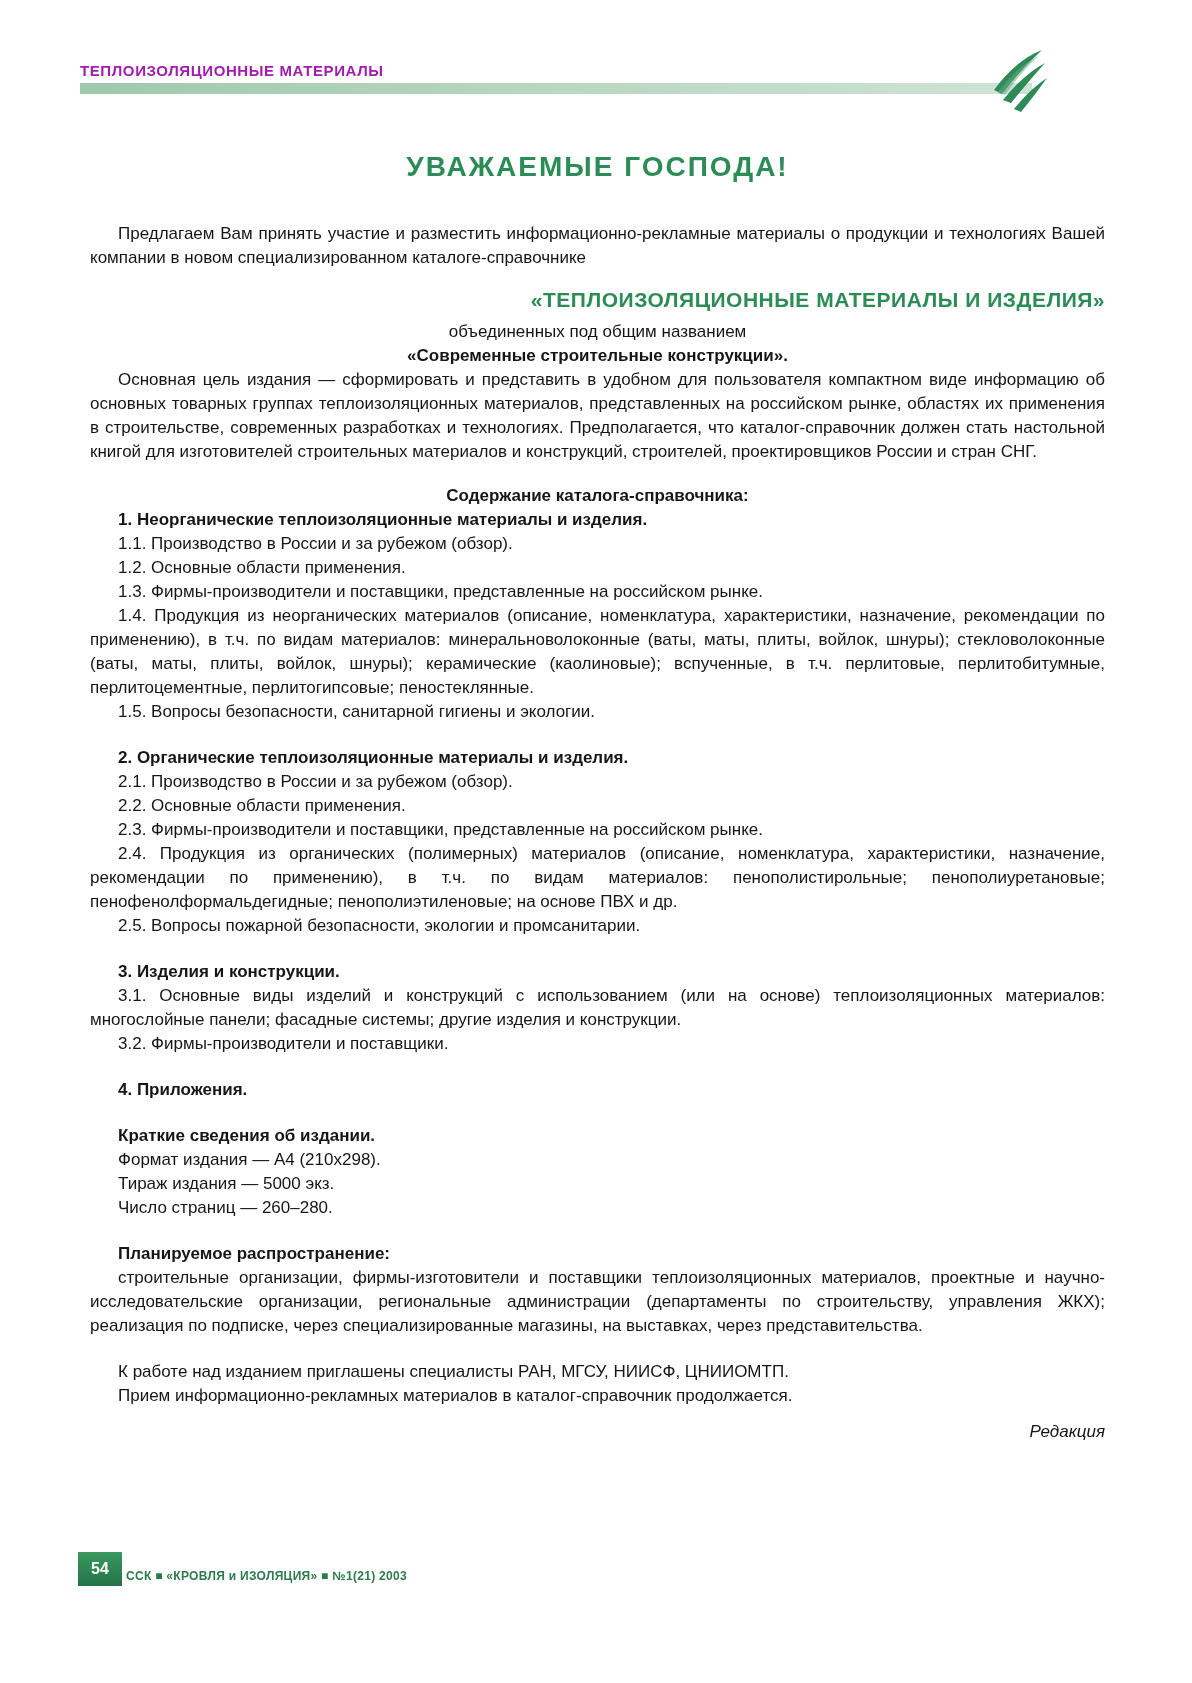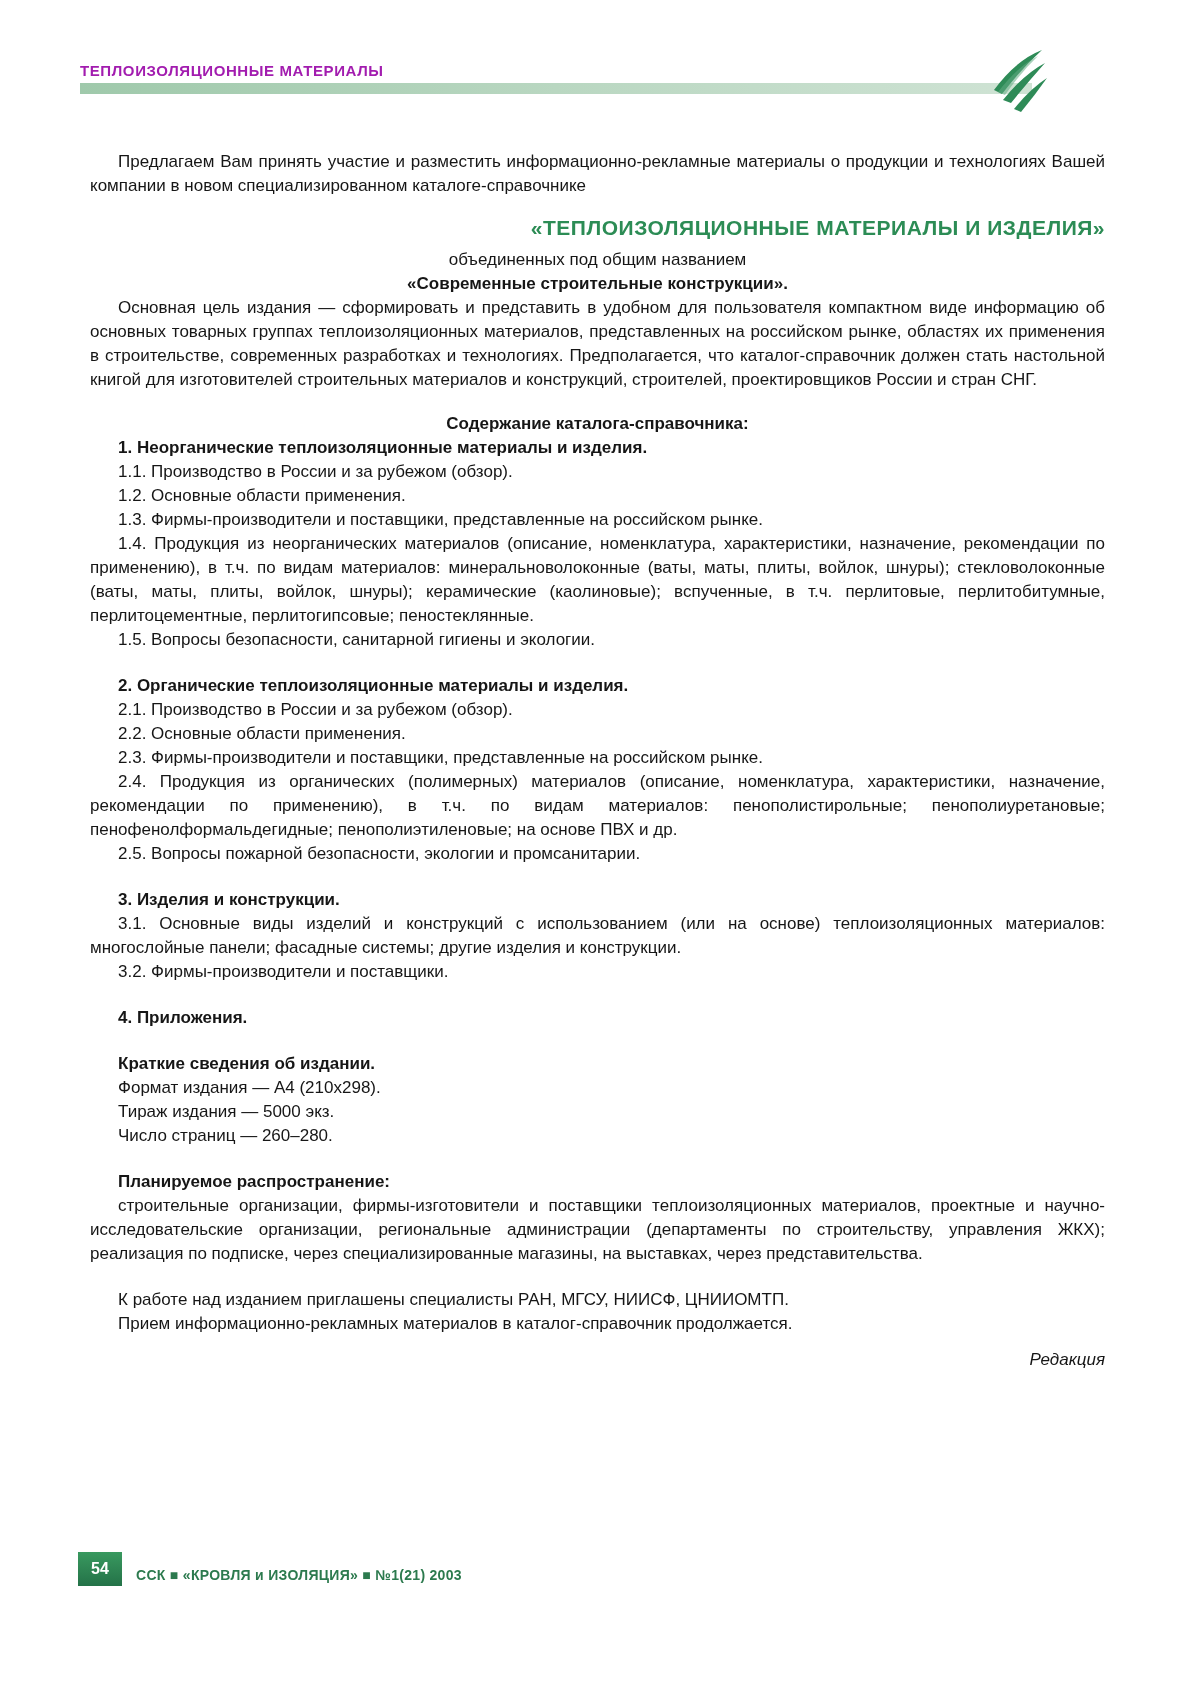--- a/index.html
+++ b/index.html
@@ -101,23 +101,23 @@
     background: linear-gradient(180deg, #39995f 0%, #247248 100%);
     color: #ffffff;
     font-weight: bold;
     font-size: 16px;
     display: flex;
     align-items: center;
     justify-content: center;
   }
   .footer-journal {
     color: #2c7a4e;
-    font-size: 14px;
-    font-weight: bold;
-    margin-left: 14px;
+    font-size: 12px;
+    font-weight: bold;
+    margin-left: 4px;
     margin-bottom: 3px;
     letter-spacing: 0.3px;
   }
 </style>
 </head>
 <body>
 
 <div class="page">
 
   <div class="running-head">
@@ -132,20 +132,21 @@
         </g>
         <g fill="#63ab84">
           <path d="M8 44 Q28 18 48 8 Q31 24 15 47 Z" opacity="0.55"></path>
         </g>
       </svg>
     </div>
   </div>
 
   <div class="content">
 
+    <h1 class="main-title">УВАЖАЕМЫЕ ГОСПОДА!</h1>
 
     <p class="indent">Предлагаем Вам принять участие и разместить информационно-рекламные материалы о продукции и технологиях Вашей компании в новом специализированном каталоге-справочнике</p>
 
     <div class="catalog-title">«ТЕПЛОИЗОЛЯЦИОННЫЕ МАТЕРИАЛЫ И ИЗДЕЛИЯ»</div>
 
     <p class="centered">объединенных под общим названием</p>
     <p class="centered bold">«Современные строительные конструкции».</p>
 
     <p class="indent">Основная цель издания — сформировать и представить в удобном для пользователя компактном виде информацию об основных товарных группах теплоизоляционных материалов, представленных на российском рынке, областях их применения в строительстве, современных разработках и технологиях. Предполагается, что каталог-справочник должен стать настольной книгой для изготовителей строительных материалов и конструкций, строителей, проектировщиков России и стран СНГ.</p>
 

